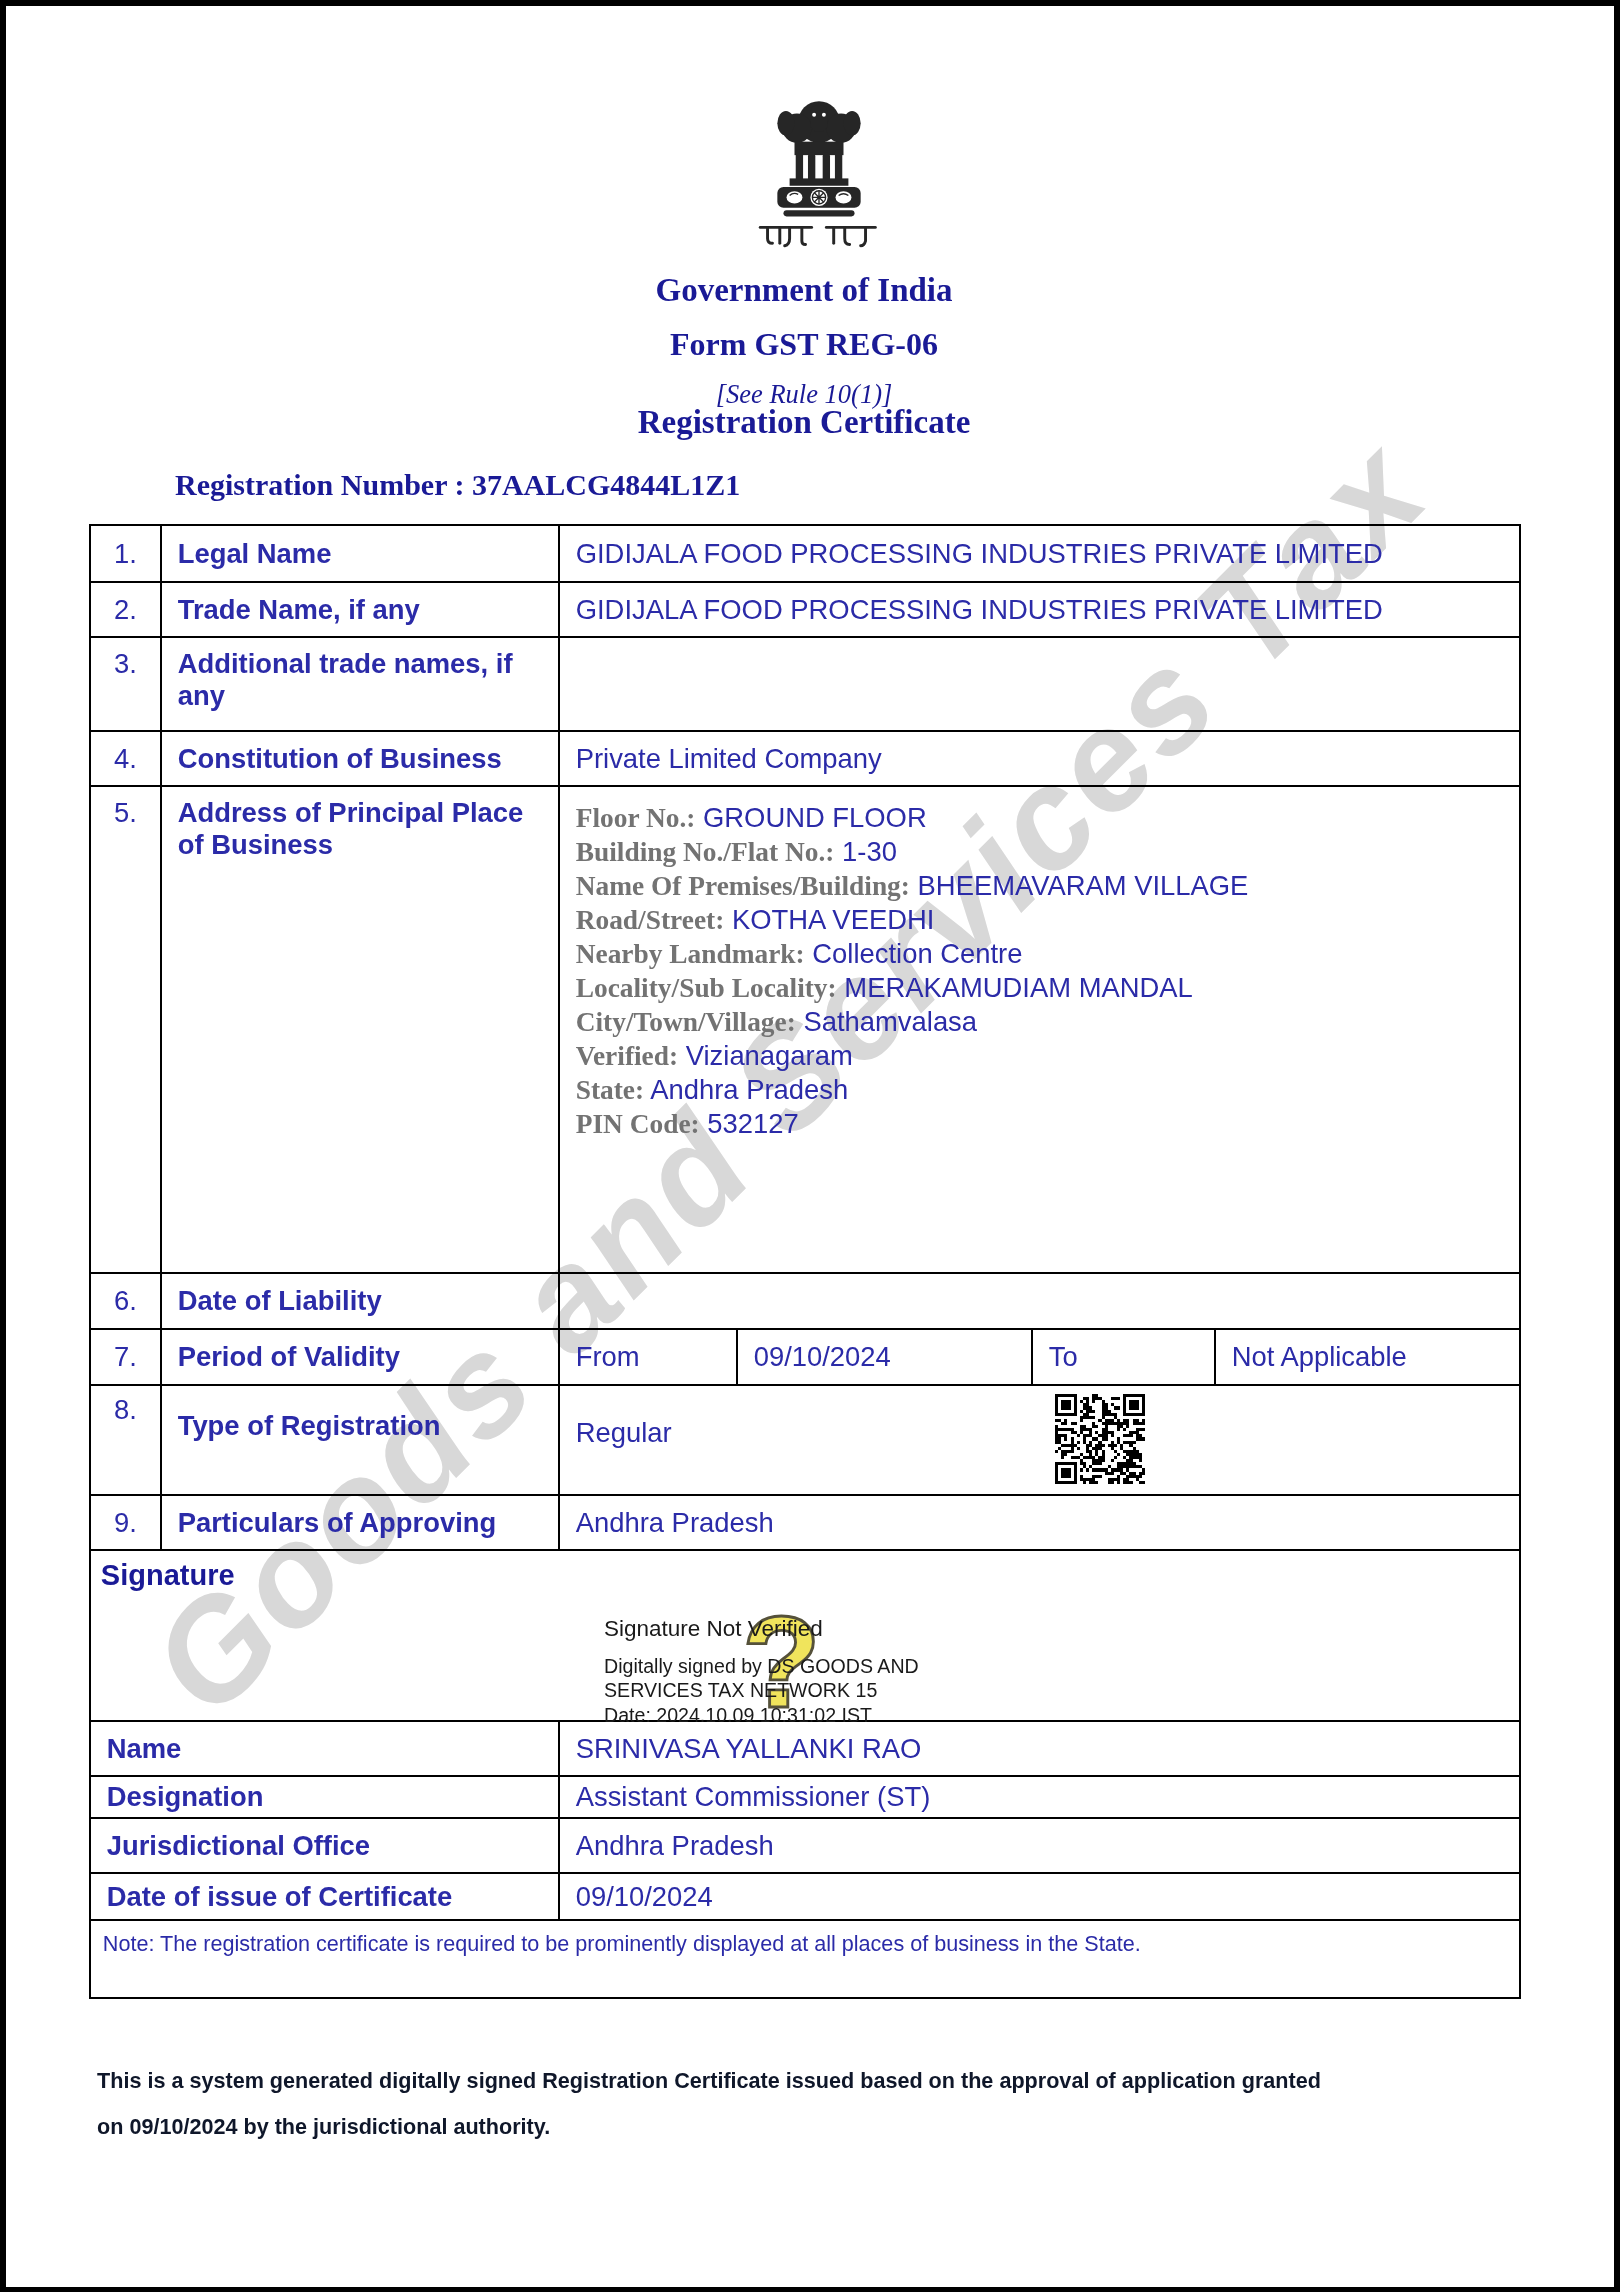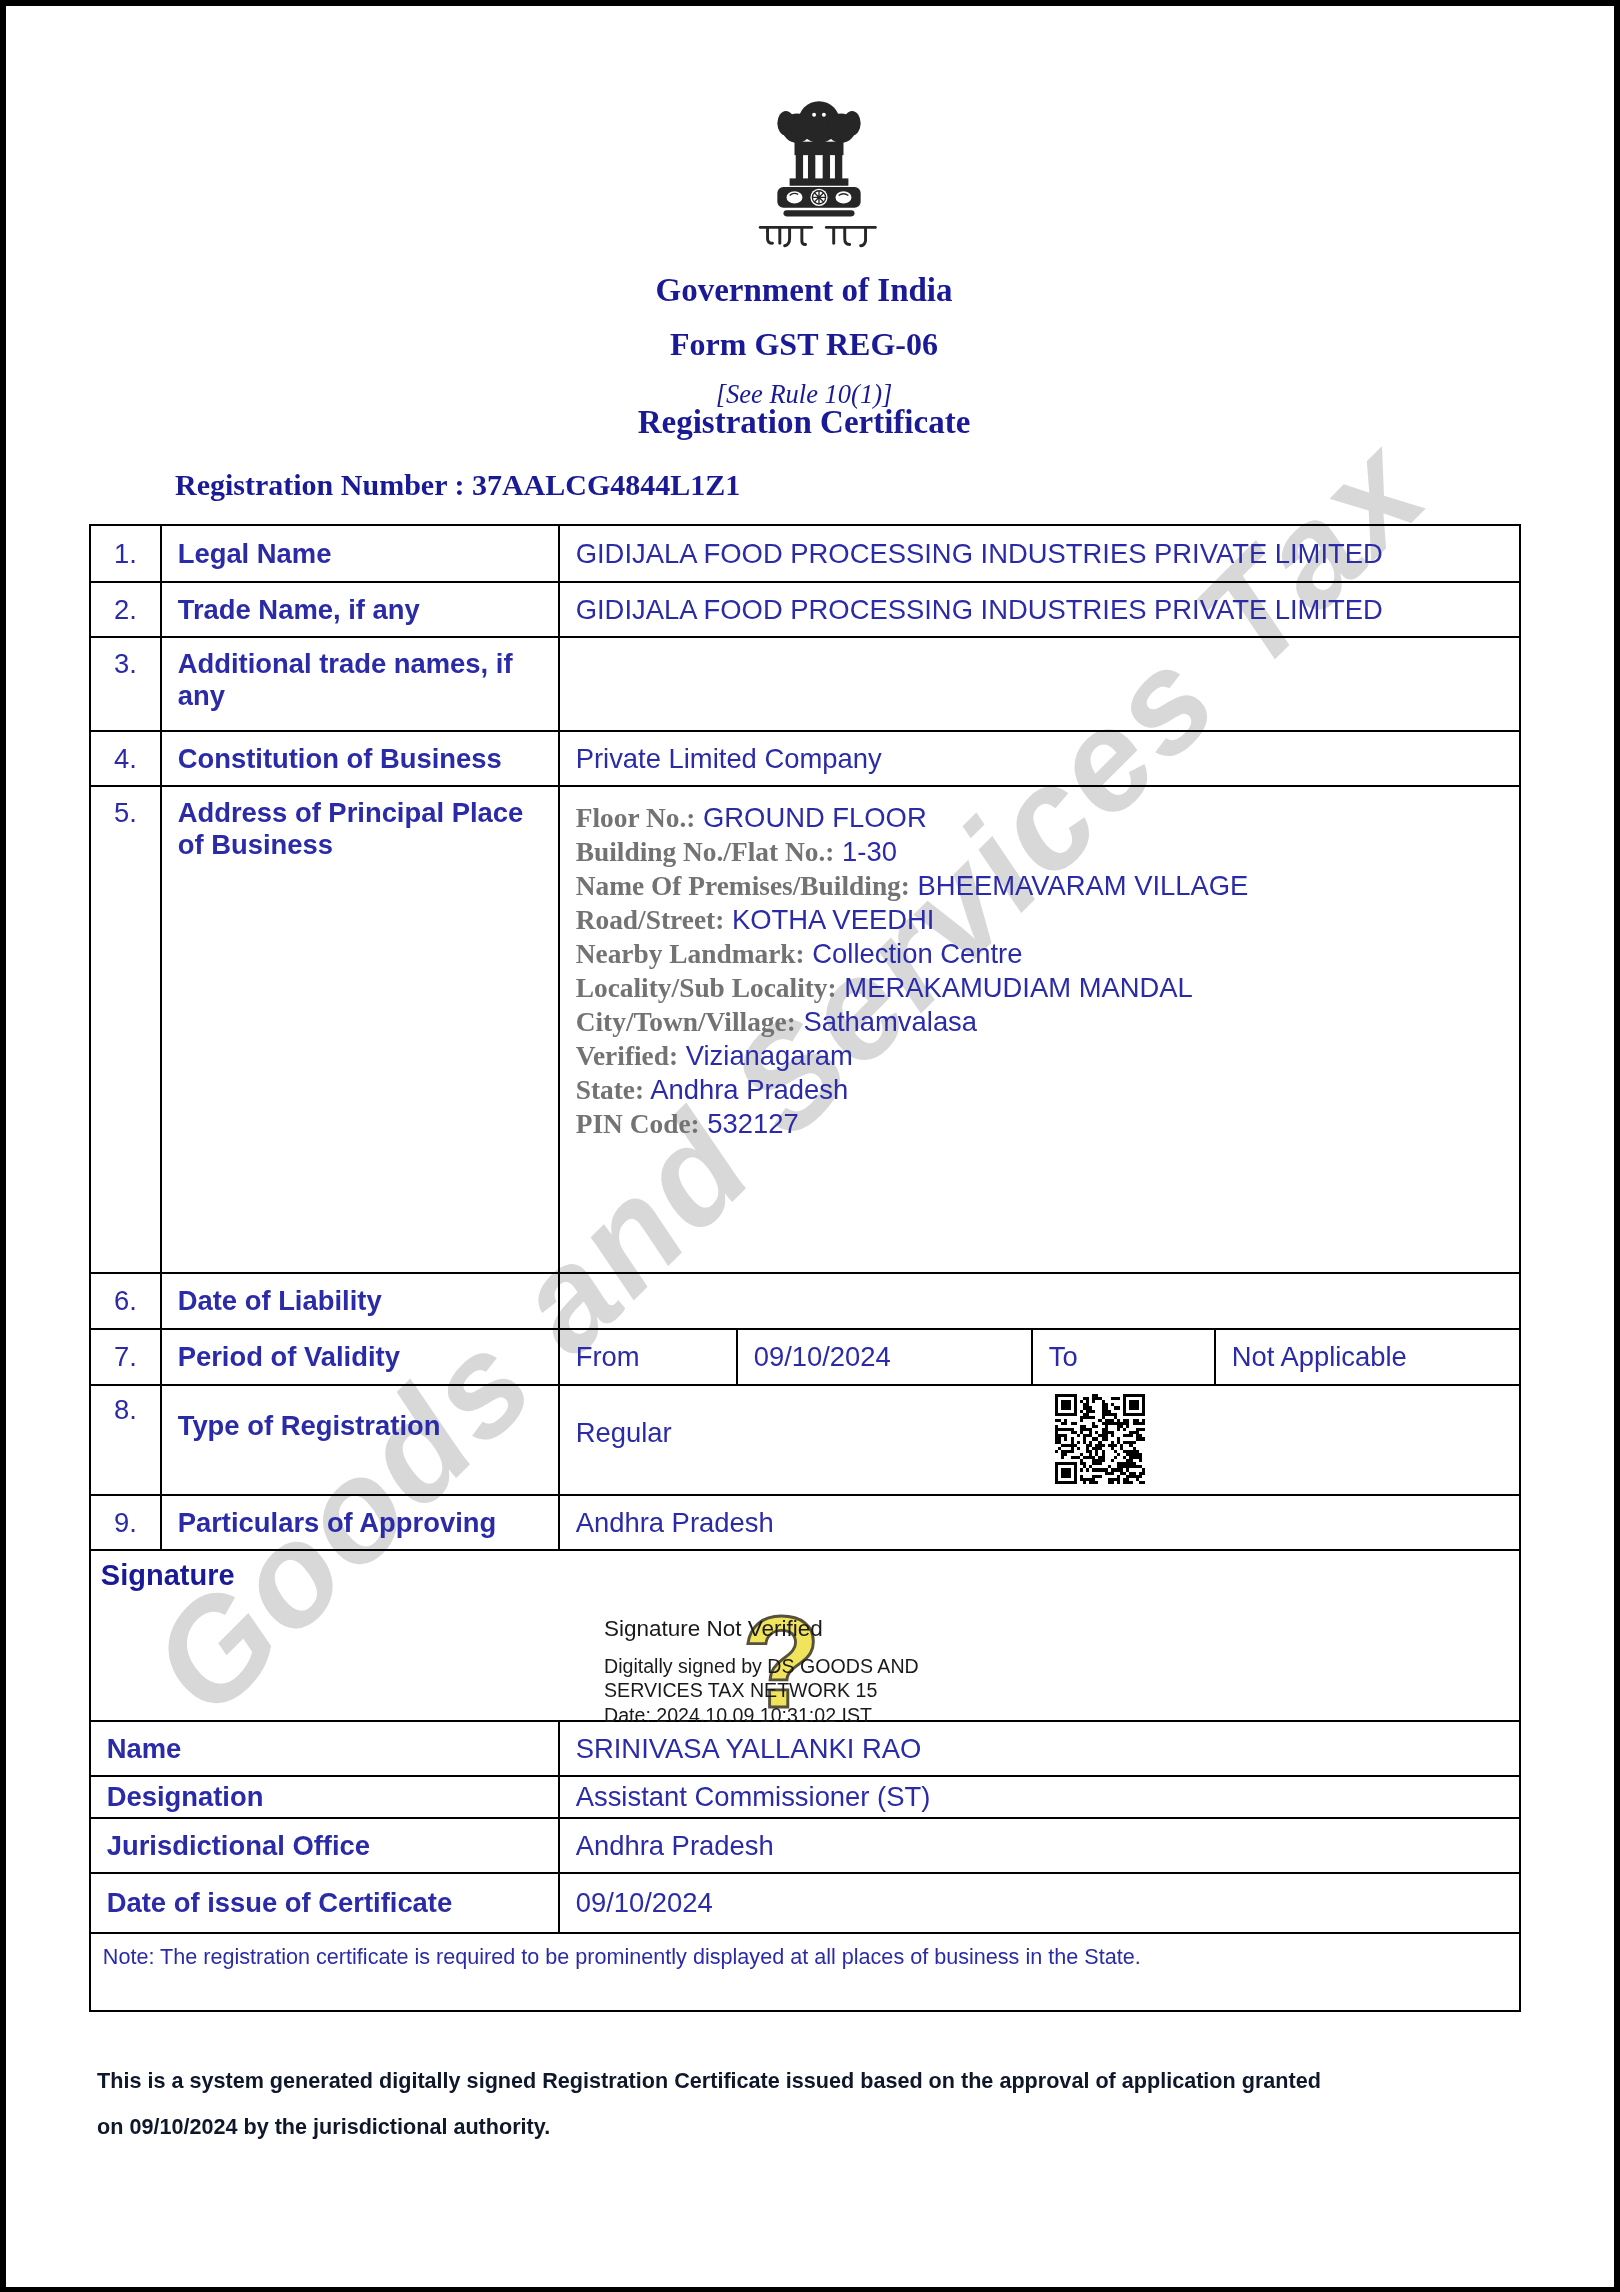--- a/index.html
+++ b/index.html
@@ -541,21 +541,21 @@
       <td class="val" colspan="4">SRINIVASA YALLANKI RAO</td>
     </tr>
     <tr style="height:42px">
       <td class="offlbl" colspan="2">Designation</td>
       <td class="val" colspan="4">Assistant Commissioner (ST)</td>
     </tr>
     <tr style="height:55px">
       <td class="offlbl" colspan="2">Jurisdictional Office</td>
       <td class="val" colspan="4">Andhra Pradesh</td>
     </tr>
-    <tr style="height:60px">
+    <tr style="height:47px">
       <td class="offlbl" colspan="2">Date of issue of Certificate</td>
       <td class="val" colspan="4">09/10/2024</td>
     </tr>
     <tr style="height:78px" class="noterow">
       <td colspan="6">Note: The registration certificate is required to be prominently displayed at all places of business in the State.</td>
     </tr>
   </tbody>
     </table>
 
   <div class="footer">

